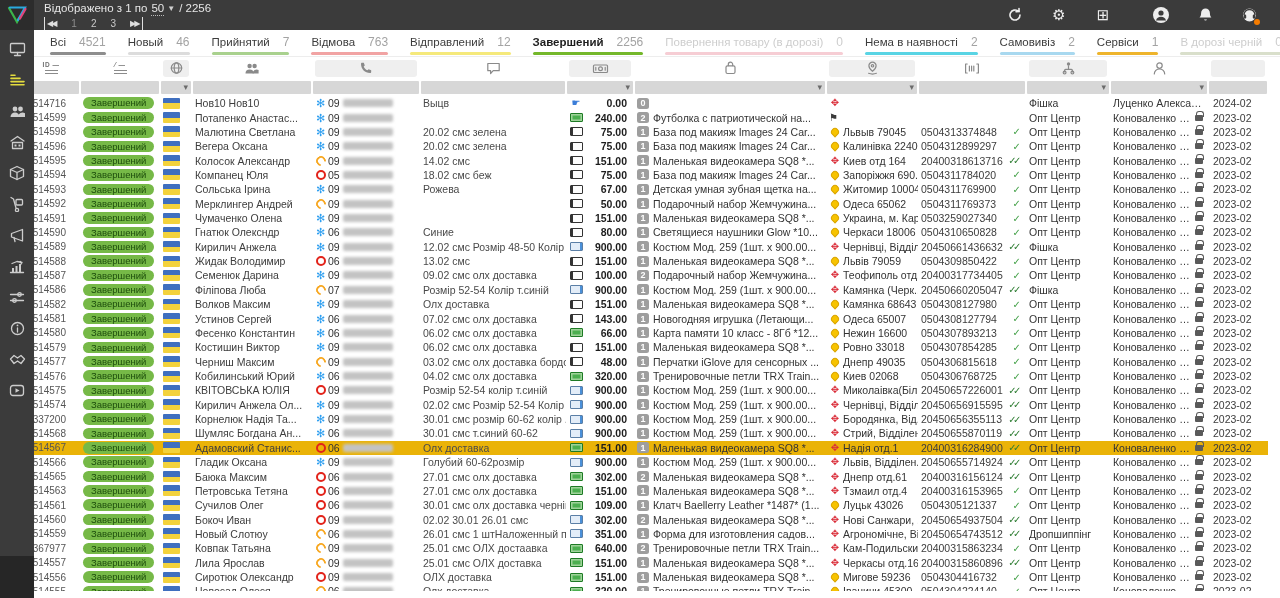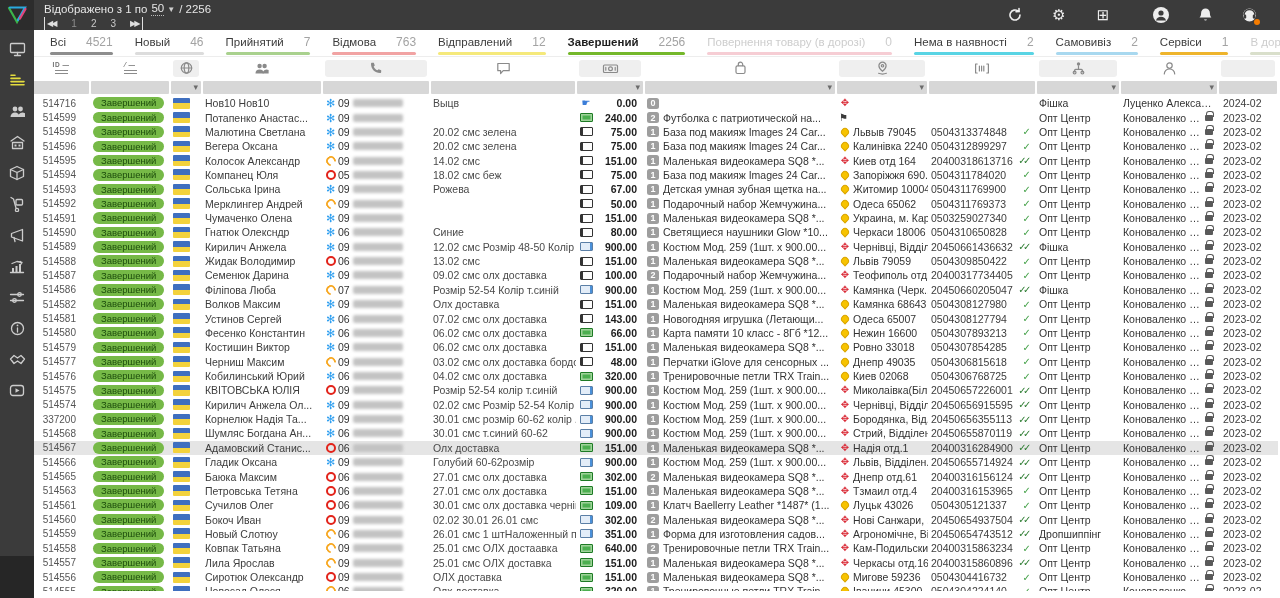--- a/index.html
+++ b/index.html
@@ -2,62 +2,62 @@
 <html><head>
 <meta charset="utf-8">
 <style>
   *{box-sizing:border-box;margin:0;padding:0}
   html,body{width:1280px;height:598px;overflow:hidden;background:#fff;
     font-family:"Liberation Sans","DejaVu Sans",sans-serif;}
   
   .topbar{position:absolute;left:0;top:0;width:1280px;height:30px;background:#3b3b3b;display:flex;align-items:stretch;z-index:5}
   .logobox{width:34px;height:30px;background:#2c2c2c;display:flex;align-items:center;justify-content:center;flex:none}
   .topinfo{padding:2px 0 0 10px;color:#e6e6e6;font-size:11.5px;line-height:13px}
-  .shownline{display:flex;gap:4px;align-items:center;white-space:nowrap}
+  .shownline{display:flex;gap:4px;align-items:flex-start;white-space:nowrap}
   .pagesize{border-bottom:1px dotted #bbb;cursor:pointer}
   .caret{font-size:8px;color:#cfcfcf;margin-left:-1px}
   .pager{display:flex;gap:14px;align-items:center;margin-top:1px;font-size:10px;color:#c9c9c9}
   .pager .nav{color:#e0e0e0;font-size:8px;letter-spacing:-2px;padding-right:2px;cursor:pointer}
   .pager .pg{cursor:pointer}
   .pager .pg.cur{color:#8f8f8f}
   .topicons{margin-left:auto;display:flex;align-items:center;gap:26px;padding-right:22px}
   .ticon{width:18px;height:18px;display:flex;align-items:center;justify-content:center;color:#ededed;font-size:15px;cursor:pointer;position:relative}
   .ticon svg{display:block}
   .dot-orange{position:absolute;right:-2px;bottom:-1px;width:6px;height:6px;border-radius:50%;background:#f57c00}
   
   .sidebar{position:absolute;left:0;top:30px;width:34px;height:568px;background:#3b3b3b;display:flex;flex-direction:column;align-items:center;padding-top:10px;gap:13px;z-index:4}
   .sidebar::after{content:"";position:absolute;bottom:0;left:0;width:100%;height:42px;background:#262626}
   .sic{width:20px;height:18px;display:flex;align-items:center;justify-content:center;cursor:pointer;flex:none}
   .sic svg{display:block}
   
   .tabsbar{position:absolute;left:34px;top:30px;width:1246px;height:27px;background:#fff;border-bottom:1px solid #ededed;display:flex;gap:22px;padding:5px 46px 0 16px;white-space:nowrap;overflow:hidden}
   .tab{display:flex;flex-direction:column;cursor:pointer;flex:none}
-  .tab-line1{display:flex;gap:20px;align-items:baseline;font-size:11.5px;color:#3c3c3c}
+  .tab-line1{display:flex;gap:13px;align-items:baseline;font-size:11.5px;color:#3c3c3c}
   .tab-count{font-size:12px;color:#a3a3a3}
   .tab.active .tab-label{font-weight:700;color:#1d1d1d}
   .tab.muted .tab-label,.tab.muted .tab-count{color:#cdcdcd}
   .tab-underline{height:3px;border-radius:2px;margin-top:3px}
   .tabarrows{position:absolute;right:8px;top:7px;display:flex;gap:8px;font-size:10px;color:#4a4a4a;background:#fff;padding-left:6px}
   .tabarrows span{cursor:pointer}
   
   .grid{display:grid;grid-template-columns:58px 80px 32px 120px 108px 146px 68px 192px 92px 108px 84px 98px minmax(0,1fr)}
-  .gridwrap{position:absolute;left:32px;top:58px;width:1246px;height:533px;overflow:hidden}
+  .gridwrap{position:absolute;left:22px;top:58px;width:1246px;height:533px;overflow:hidden}
   .hrow{height:20px;align-items:center}
   .hcell{display:flex;align-items:center;justify-content:center;height:100%;cursor:pointer}
   .pillbg{background:#efefef;border-radius:3px;height:17px;width:calc(100% - 6px);display:flex;align-items:center;justify-content:center}
   .lnic{display:flex;flex-direction:column;align-items:center;gap:1.5px}
   .lnic b{font-size:6.5px;color:#6f6f6f;line-height:6px;letter-spacing:.5px}
   .lnic i{width:13px;height:1.4px;background:#8b8b8b;display:block}
   .frow{height:18px;align-items:center}
   .fcell{height:100%;display:flex;align-items:center;padding:0 1px}
   .fbox{background:#d7d7d7;height:13px;border-radius:1px;width:100%;position:relative;cursor:text}
   .fbox.arrow::after{content:"▾";position:absolute;right:3px;top:0;font-size:9px;line-height:13px;color:#6b6b6b}
   
   .tr{height:14.37px;align-items:center;cursor:pointer;background:#fff}
-  .tr.hl{background:#e5e5e5}
+  .tr.hl{background:#eab308}
   .td{display:flex;align-items:center;height:100%;overflow:hidden;white-space:nowrap;font-size:10.5px;color:#333;padding:0 3px}
   .c-id{justify-content:flex-end;padding-right:14px;color:#555;font-size:10px}
   .badge{background:#76b947;color:#1d4d0c;border-radius:8px;padding:0 8px;font-size:9.5px;line-height:11.5px;font-weight:400}
   .flag{width:17px;height:11px;display:flex;flex-direction:column;border-radius:1px;overflow:hidden;flex:none}
   .flag .fb{height:50%;background:#3f6fbf}.flag .fy{height:50%;background:#f3d23c}
   .c-name,.c-comment{color:#3d3d3d}
   .c-comment{color:#4a4a4a}
   .op{width:11px;height:10px;display:inline-flex;align-items:center;justify-content:center;margin-right:2px;flex:none}
   .op.kyivstar::before{content:"✻";color:#2f9ff0;font-size:11px;line-height:10px}
   .op.vodafone::before{content:"";width:6px;height:6px;border:2px solid #e2231a;border-radius:50%}
@@ -2082,21 +2082,21 @@
           <span class="mg">Коноваленко Ли...</span>
           <span class="lock"></span>
         </div>
         <div class="td c-date">
           <span class="dt">2023-02</span>
         </div>
       </div>
 
       <div class="grid tr">
         <div class="td c-id">
-          <span class="idtxt">514558</span>
+          <span class="idtxt">367977</span>
         </div>
         <div class="td c-status">
           <span class="badge">Завершений</span>
         </div>
         <div class="td c-flag">
           <span class="flag">
             <i class="fb"></i>
             <i class="fy"></i>
           </span>
         </div>

